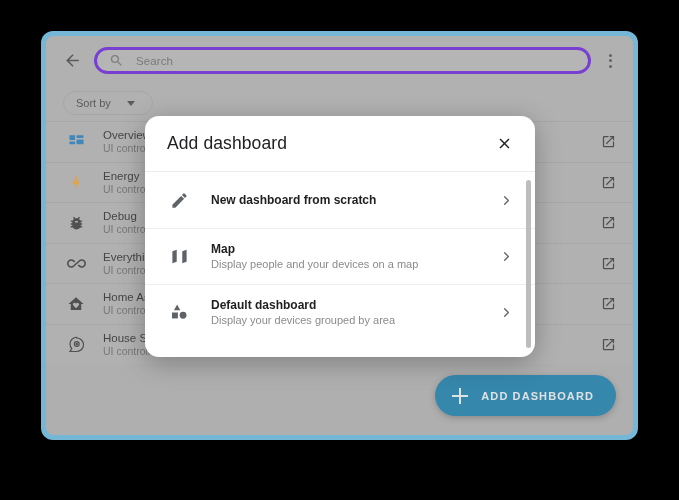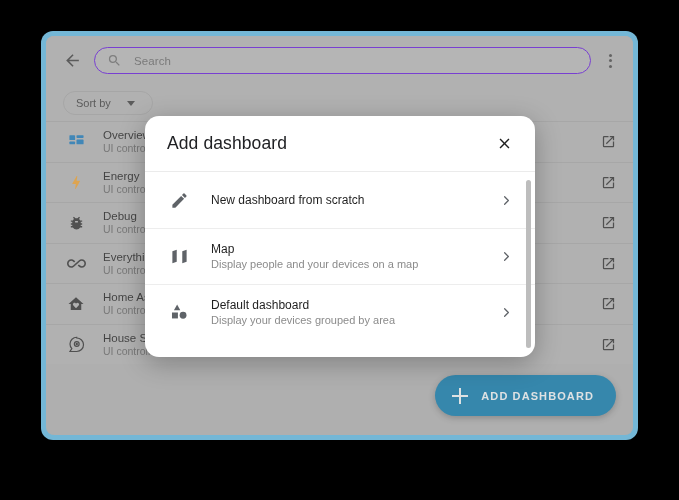--- a/index.html
+++ b/index.html
@@ -59,21 +59,21 @@
     align-items: center;
     justify-content: center;
     flex: 0 0 auto;
     margin-right: 8px;
   }
 
   .search-field {
     flex: 1 1 auto;
     height: 27px;
     background: #b8b8b8;
-    border: 1px solid #6d28d9;
+    border: 3px solid #6d28d9;
     border-radius: 14px;
     display: flex;
     align-items: center;
     padding: 0 12px;
     box-sizing: border-box;
     margin-right: 6px;
   }
 
   .search-field .s-icon {
     width: 15px;
@@ -291,21 +291,21 @@
     display: flex;
     align-items: center;
     justify-content: center;
     margin-right: 20px;
   }
   .opt-text { flex: 1 1 auto; min-width: 0; }
   .opt-title {
     font-size: 12px;
     color: #1f1f1f;
     line-height: 16px;
-    font-weight: normal;
+    font-weight: bold;
   }
   .opt-sub {
     font-size: 11px;
     color: #8b8b8b;
     line-height: 15px;
   }
   .opt-chevron {
     width: 18px;
     flex: 0 0 auto;
     display: flex;

